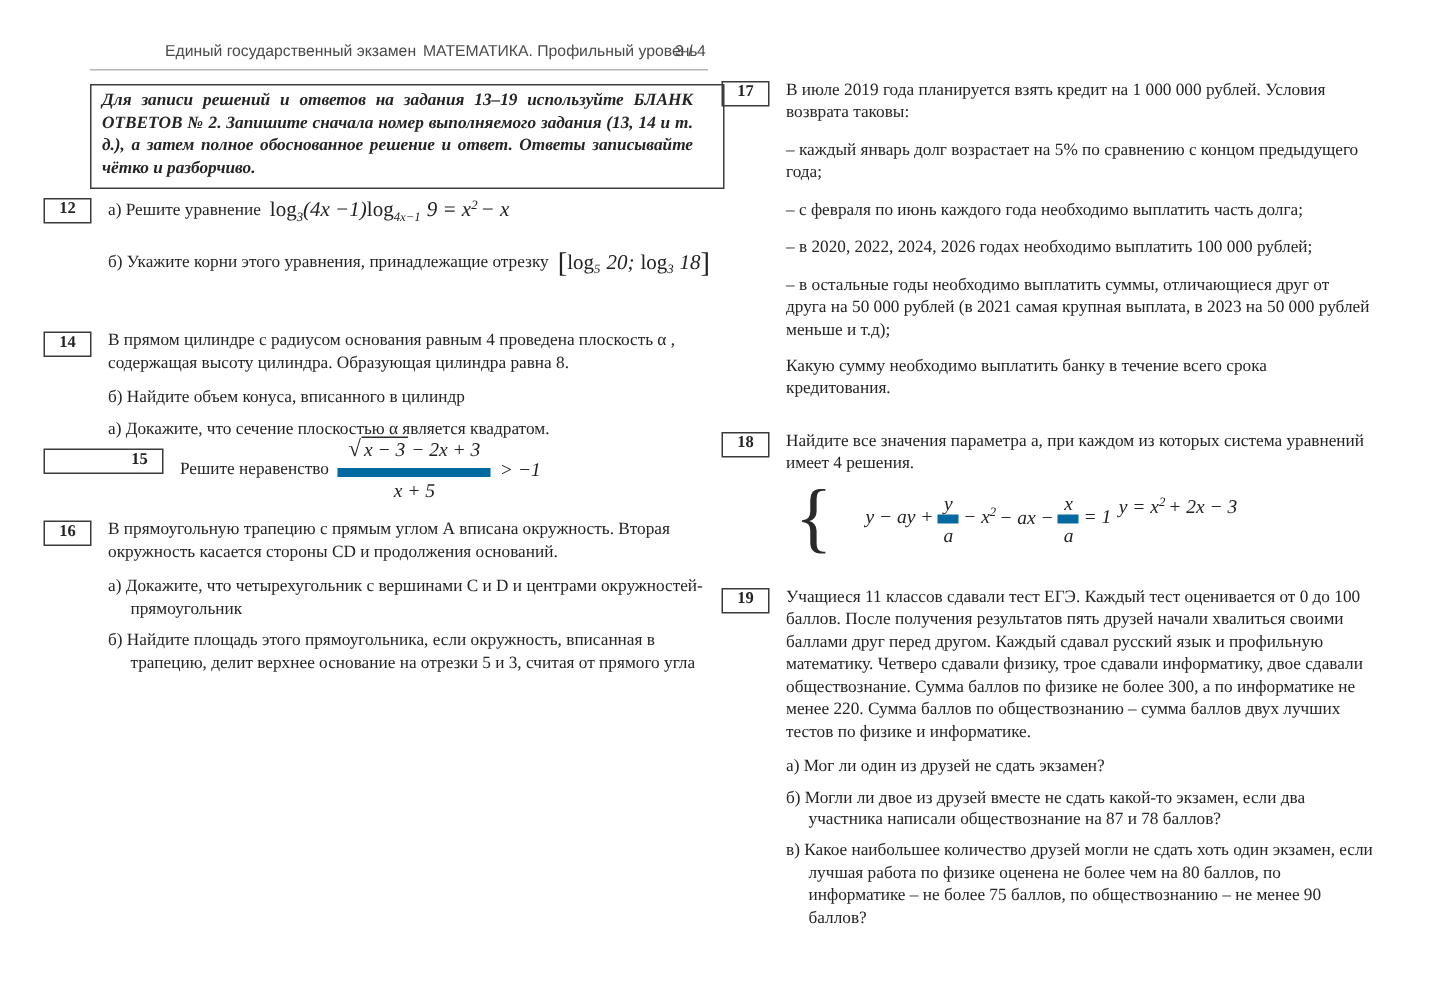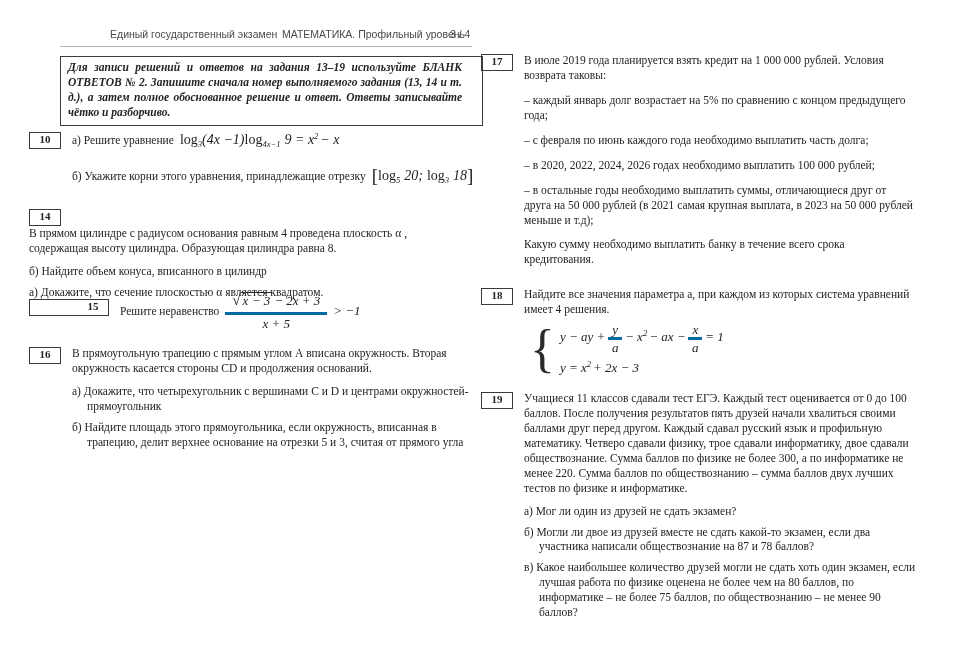--- a/index.html
+++ b/index.html
@@ -30,28 +30,28 @@
   .row{display:flex;align-items:center;gap:6px;white-space:nowrap;}
   
   .fml{font-style:italic;white-space:nowrap;color:#222;}
   .f14{font-size:14px;} .f13{font-size:13px;}
   .fml .op{font-style:normal;}
   .fml sub{font-size:8.5px;vertical-align:-3px;}
   .fml sup{font-size:8.5px;vertical-align:5px;}
   .fml .br{font-style:normal;font-size:19px;font-weight:300;vertical-align:-2px;line-height:1;}
   .ml2{margin-left:2px;} .ml4{margin-left:4px;} .ml6{margin-left:6px;}
   .frac{display:inline-flex;flex-direction:column;align-items:center;vertical-align:middle;text-align:center;}
-  .fnum{display:block;border-bottom:3px solid #0369a1;padding:0 7px 1px 7px;}
+  .fnum{display:block;border-bottom:6px solid #0369a1;padding:0 7px 1px 7px;}
   .fden{display:block;padding-top:1px;}
   .sqrt-sign{font-style:normal;font-size:116%;}
   .rad{border-top:1px solid #2a2a2a;padding:0 2px;}
   
   .system{display:flex;align-items:center;margin:4px 0 0 6px;}
   .brace{font-size:52px;font-weight:200;font-style:normal;line-height:0.9;margin-right:5px;color:#2a2a2a;}
-  .sys-lines{display:flex;flex-direction:column;gap:5px;}
+  .sys-lines{display:flex;flex-direction:row;gap:5px;margin-left:17px;}
   .sys-line{white-space:nowrap;}
   .sfrac{display:inline-flex;flex-direction:column;align-items:center;vertical-align:middle;
          line-height:1;margin:0 3px;}
   .sfrac .fnum{padding:0 4px 1px 4px;}
 </style>
 </head>
 <body>
 
 <div class="page">
 
@@ -59,39 +59,39 @@
   <span class="hdr" id="h-subject">МАТЕМАТИКА. Профильный уровень</span>
   <span class="hdr" id="h-page">3 / 4</span>
   <div class="header-rule"></div>
 
   <div class="instr">
     <span>Для записи решений и ответов на задания 13–19 используйте БЛАНК ОТВЕТОВ № 2. Запишите сначала номер выполняемого задания (13, 14 и т. д.), а затем полное обоснованное решение и ответ. Ответы записывайте чётко и разборчиво.</span>
   </div>
 
   <div class="problem prob-left" style="top:131px;">
     <div class="numbox">
-      <span>10</span>
+      <span>12</span>
     </div>
     <div class="pbody">
       <div class="row mb16">
         <span>а) Решите уравнение</span>
         <span class="fml f14">
           <span class="op">log</span><sub>3</sub><span>(4x −1)</span><span class="op">log</span><sub>4x−1</sub><span class="ml4">9 = x</span><sup>2</sup><span class="ml2">− x</span>
         </span>
       </div>
       <div class="row">
         <span>б) Укажите корни этого уравнения, принадлежащие отрезку</span>
         <span class="fml f14">
           <span class="br">[</span><span class="op">log</span><sub>5</sub><span class="ml4">20;</span><span class="op ml4">log</span><sub>3</sub><span class="ml4">18</span><span class="br">]</span>
         </span>
       </div>
     </div>
   </div>
 
-  <div class="problem prob-left" style="top:208px;flex-direction:column;">
+  <div class="problem prob-left" style="top:220px;">
     <div class="numbox">
       <span>14</span>
     </div>
     <div class="pbody">
       <div class="para mb8">В прямом цилиндре с радиусом основания равным 4 проведена плоскость α , содержащая высоту цилиндра. Образующая цилиндра равна 8.</div>
       <div class="para hang">б) Найдите объем конуса, вписанного в цилиндр</div>
       <div class="para hang">а) Докажите, что сечение плоскостью α является квадратом.</div>
     </div>
   </div>
 

